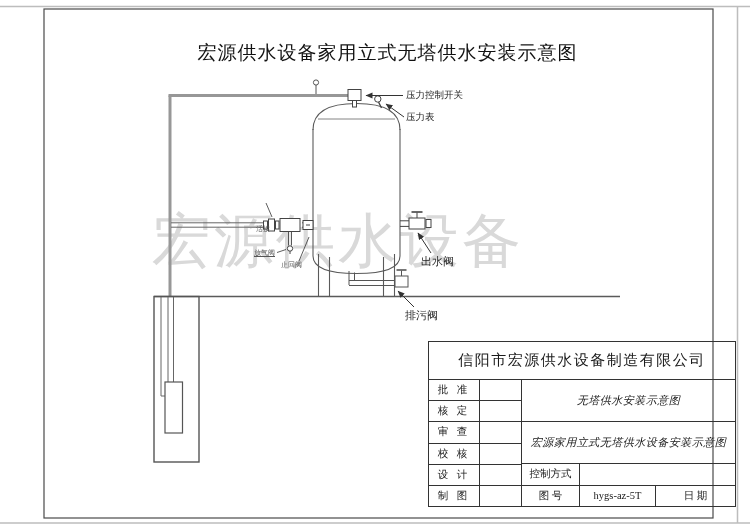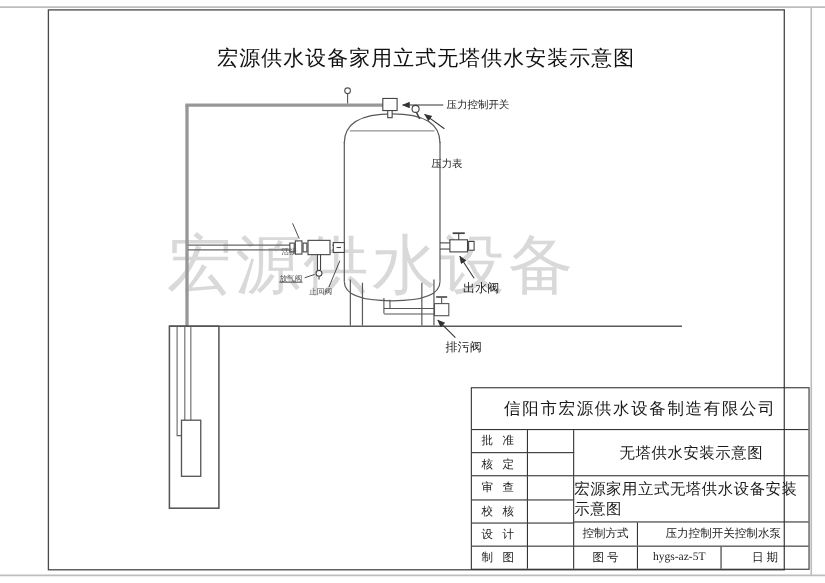--- a/index.html
+++ b/index.html
@@ -16,42 +16,42 @@
     left:152px;top:202px;font-size:59px;letter-spacing:3px;
     color:#d9d9d9;white-space:nowrap;z-index:1;
   }
   svg.diagram{left:0;top:0;z-index:2;}
   .lbl{z-index:3;white-space:nowrap;color:#222;}
   .lbl-m{font-size:9.5px;}
   .lbl-s{font-size:11px;}
   .lbl-xs{font-size:7px;color:#555;}
   
   .tb{
-    left:428px;top:352px;width:308px;height:166px;
+    left:428px;top:341px;width:308px;height:166px;
     border:1px solid #333;display:flex;flex-direction:column;
     box-sizing:border-box;z-index:3;background:transparent;
   }
   .tb *{box-sizing:border-box;}
   .tb-header{
     height:38px;border-bottom:1px solid #333;display:flex;
     align-items:center;justify-content:center;font-size:15px;letter-spacing:1.5px;
   }
   .tb-body{flex:1;display:flex;min-height:0;}
   .tb-col{display:flex;flex-direction:column;}
   .tb-col-labels{width:51px;}
   .tb-col-empty{width:42px;}
   .tb-col-right{flex:1;}
   .cell{
     flex:1;display:flex;align-items:center;justify-content:center;
     font-size:10.5px;min-height:0;
   }
   .bb{border-bottom:1px solid #333;}
   .br{border-right:1px solid #333;}
   .approval{letter-spacing:3px;}
-  .name-cell{flex:2;font-size:14px;letter-spacing:0.5px;}
+  .name-cell{flex:2;font-size:11px;letter-spacing:0.5px;font-style:italic;}
   .split-row{flex:1;display:flex;min-height:0;}
   .split-row .cell{font-size:10.5px;}
   .w58{flex:0 0 58px;}
   .w76{flex:0 0 76px;}
 </style>
 </head>
 <body>
 
 <div class="page">
 
@@ -169,21 +169,21 @@
       <line x1="404" y1="117" x2="386" y2="104" marker-end="url(#arr)"></line>
       <line x1="431" y1="253" x2="418" y2="233" marker-end="url(#arr)"></line>
       <line x1="414" y1="307" x2="398" y2="291" marker-end="url(#arr)"></line>
       <line x1="266" y1="203" x2="272" y2="217" stroke-width="0.8"></line>
       <line x1="277" y1="252.5" x2="286" y2="249.5" stroke-width="0.8"></line>
       <line x1="299" y1="261" x2="309" y2="237" stroke-width="0.8"></line>
     </g>
   </svg>
 
   <div class="abs lbl lbl-m" style="left:406px;top:89px;">压力控制开关</div>
-  <div class="abs lbl lbl-m" style="left:392px;top:111px;margin-top:32px;">压力表</div>
+  <div class="abs lbl lbl-m" style="left:406px;top:111px;">压力表</div>
   <div class="abs lbl lbl-xs" style="left:256px;top:195px;margin-top:29px;">活接</div>
   <div class="abs lbl lbl-xs" style="left:254px;top:248px;text-decoration:underline;">放气阀</div>
   <div class="abs lbl lbl-xs" style="left:281px;top:260px;">止回阀</div>
   <div class="abs lbl lbl-s" style="left:421px;top:254px;">出水阀</div>
   <div class="abs lbl lbl-s" style="left:405px;top:308px;">排污阀</div>
 
   <div class="abs tb">
     <div class="tb-header">信阳市宏源供水设备制造有限公司</div>
     <div class="tb-body">
       <div class="tb-col tb-col-labels">
@@ -200,21 +200,20 @@
         <div class="cell bb br"></div>
         <div class="cell bb br"></div>
         <div class="cell bb br"></div>
         <div class="cell br"></div>
       </div>
       <div class="tb-col tb-col-right">
         <div class="cell bb name-cell">无塔供水安装示意图</div>
         <div class="cell bb name-cell">宏源家用立式无塔供水设备安装示意图</div>
         <div class="split-row bb">
           <div class="cell br w58">控制方式</div>
-          <div class="cell">压力控制开关控制水泵</div>
         </div>
         <div class="split-row">
           <div class="cell br w58">图 号</div>
           <div class="cell br w76">hygs-az-5T</div>
           <div class="cell">日 期</div>
         </div>
       </div>
     </div>
   </div>
 

